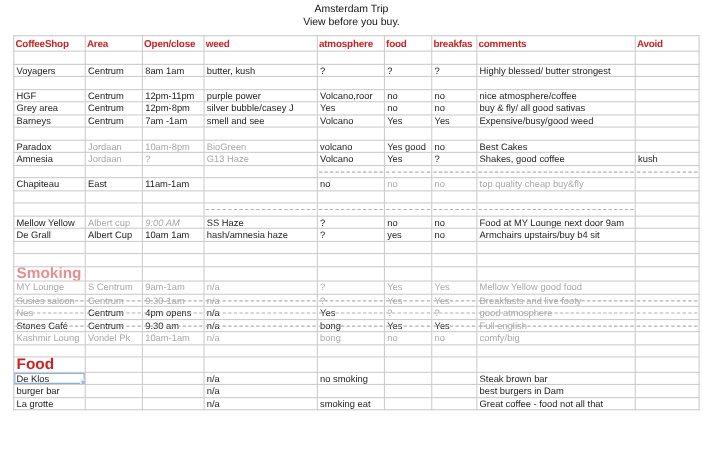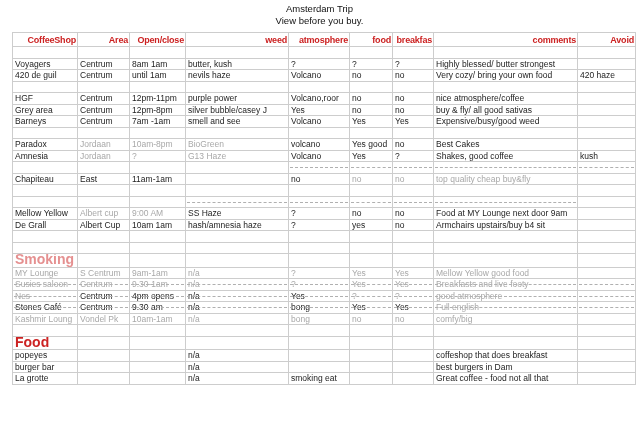--- a/index.html
+++ b/index.html
@@ -28,29 +28,28 @@
     text-align:left;
     vertical-align:middle;
   }
   table.sheet th{
     height:13px;
     font-size:9px;
     font-weight:bold;
     color:#cc2222;
     letter-spacing:-0.2px;
     padding:0 1px;
-    text-align:right;
   }
   table.sheet td{
     height:10.5px;
     line-height:10.5px;
     font-size:8.5px;
   }
   td.muted{color:#a8a8a8;}
-  td.right{text-align:right;}
+  td.right{text-align:right;font-style:italic;}
   td.sec{overflow:visible;}
   td.sec .seclbl{position:relative;z-index:2;font-weight:bold;font-size:14px;}
   td.sec.salmon .seclbl{color:#e59090;}
   td.sec.red .seclbl{color:#cc2222;}
   td.strike{position:relative;margin-top:20px;}
   td.strike::after{
     content:"";position:absolute;left:1px;right:1px;top:5px;
     border-top:1px dashed #b0b0b0;
   }
   td.sel{
@@ -114,31 +113,20 @@
         <td>Centrum</td>
         <td>8am 1am</td>
         <td>butter, kush</td>
         <td>?</td>
         <td>?</td>
         <td>?</td>
         <td>Highly blessed/ butter strongest</td>
         <td></td>
       </tr>
       <tr>
-        <td>420 de guil</td>
-        <td>Centrum</td>
-        <td>until 1am</td>
-        <td>nevils haze</td>
-        <td>Volcano</td>
-        <td>no</td>
-        <td>no</td>
-        <td>Very cozy/ bring your own food</td>
-        <td>420 haze</td>
-      </tr>
-      <tr>
         <td></td>
         <td></td>
         <td></td>
         <td></td>
         <td></td>
         <td></td>
         <td></td>
         <td></td>
         <td></td>
       </tr>
@@ -378,28 +366,28 @@
         <td></td>
         <td></td>
         <td></td>
         <td></td>
         <td></td>
         <td></td>
         <td></td>
         <td></td>
       </tr>
       <tr>
-        <td>popeyes</td>
+        <td class="sel">De Klos</td>
         <td></td>
         <td></td>
         <td>n/a</td>
-        <td></td>
-        <td></td>
-        <td></td>
-        <td>coffeshop that does breakfast</td>
+        <td>no smoking</td>
+        <td></td>
+        <td></td>
+        <td>Steak brown bar</td>
         <td></td>
       </tr>
       <tr>
         <td>burger bar</td>
         <td></td>
         <td></td>
         <td>n/a</td>
         <td></td>
         <td></td>
         <td></td>

